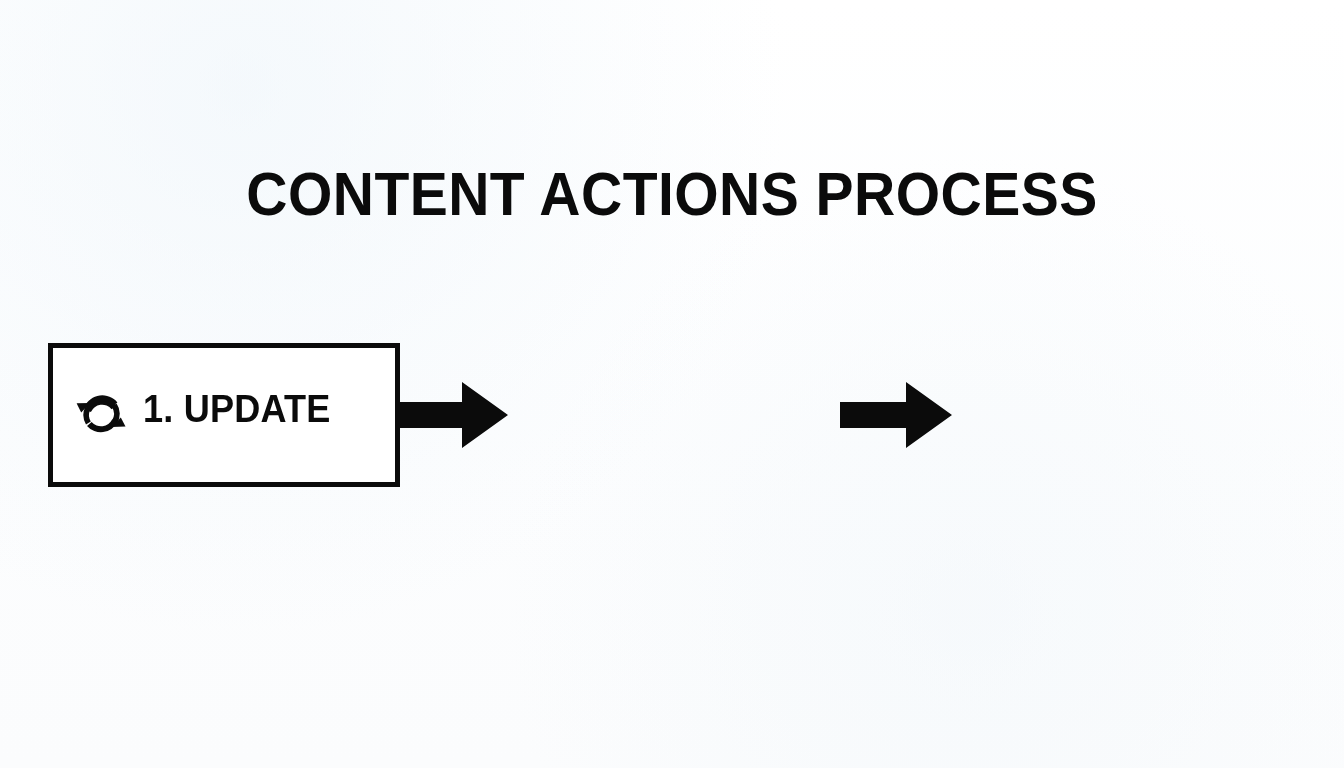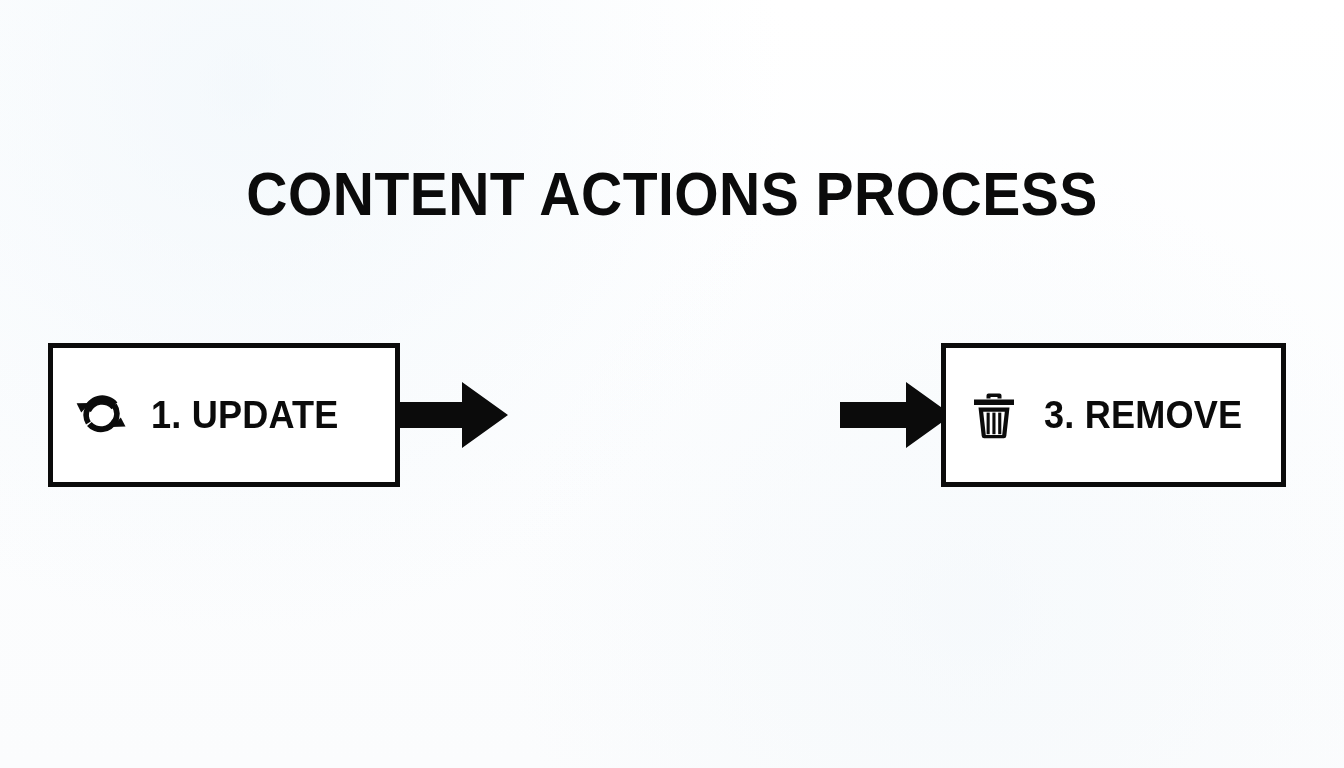--- a/index.html
+++ b/index.html
@@ -69,22 +69,22 @@
     display: flex;
     align-items: center;
     z-index: 2;
   }
   .step-1 { left: 0px;   width: 352px; }
   .step-2 { left: 451px; width: 347px; }
   .step-3 { left: 893px; width: 345px; }
 
   .step-inner {
     display: flex;
-    align-items: center;
-    gap: 24px;
+    align-items: flex-start;
+    gap: 16px;
     padding-left: 22px;
   }
 
   .step-icon {
     flex: 0 0 auto;
     width: 52px;
     height: 52px;
     display: block;
   }
   .step-icon svg { display: block; width: 100%; height: 100%; }
@@ -151,35 +151,15 @@
       </svg>
     </div>
 
 
     <div class="connector connector-2">
       <svg viewBox="0 0 112 70" xmlns="http://www.w3.org/2000/svg" aria-hidden="true">
         <polygon points="0,22 66,22 66,2 112,35 66,68 66,48 0,48" fill="#0b0b0b"></polygon>
       </svg>
     </div>
 
-    <div class="step-box step-3">
-      <div class="step-inner">
-        <span class="step-icon">
-          <svg viewBox="0 0 52 52" xmlns="http://www.w3.org/2000/svg" aria-hidden="true">
-
-            <path d="M20.5 4.5 h11 a2 2 0 0 1 2 2 v3 h-4 v-1.5 h-7 v1.5 h-4 v-3 a2 2 0 0 1 2 -2 z" fill="#0b0b0b"></path>
-
-            <rect x="6" y="10.5" width="40" height="5.5" fill="#0b0b0b"></rect>
-
-            <path d="M10.5 18.5 h31 l-3.2 28.5 a2.5 2.5 0 0 1 -2.5 2.2 h-19.6 a2.5 2.5 0 0 1 -2.5 -2.2 z
-                     M15.2 22.8 l2.6 23.2 h16.4 l2.6 -23.2 z" fill="#0b0b0b" fill-rule="evenodd"></path>
-
-            <rect x="18.6" y="23.6" width="3.1" height="21.6" fill="#0b0b0b"></rect>
-            <rect x="24.4" y="23.6" width="3.1" height="21.6" fill="#0b0b0b"></rect>
-            <rect x="30.2" y="23.6" width="3.1" height="21.6" fill="#0b0b0b"></rect>
-          </svg>
-        </span>
-        <span class="step-label">3. REMOVE</span>
-      </div>
-    </div>
 
   </div>
 </div>
 
 </body></html>

